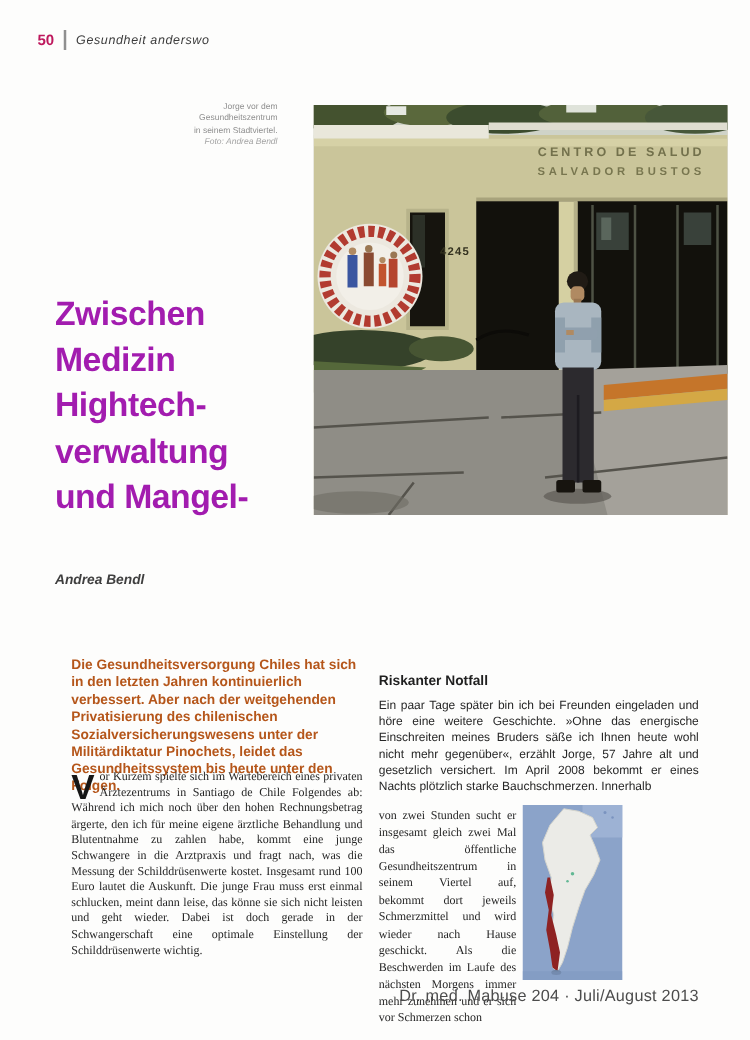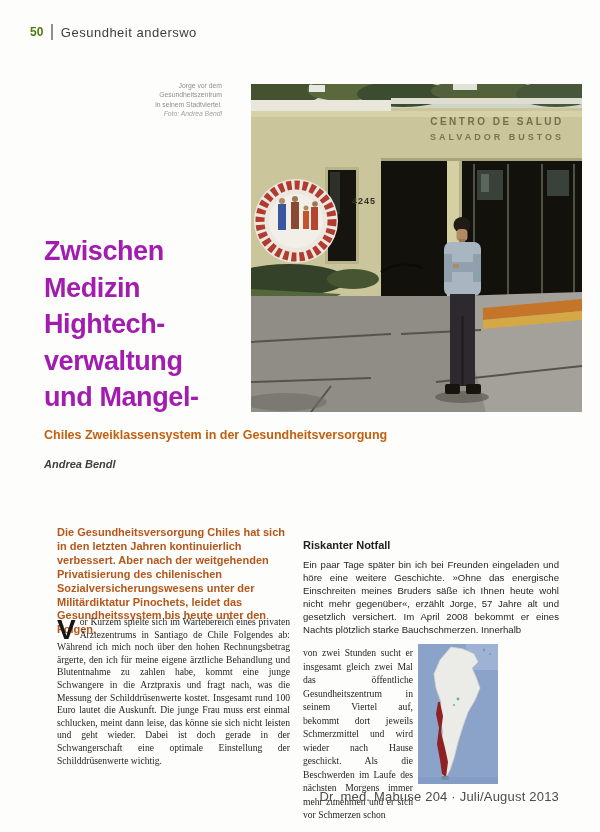--- a/index.html
+++ b/index.html
@@ -2,23 +2,23 @@
 <html><head>
 <meta charset="utf-8">
 <style>
   html,body{margin:0;padding:0;background:#ffffff;}
   .page{
     position:relative;width:600px;height:832px;overflow:hidden;
     background:#fdfdfc;font-family:"Liberation Sans",sans-serif;color:#222;
   }
   
   .header{position:absolute;left:30px;top:24px;display:flex;align-items:center;}
-  .page-num{font-size:12px;font-weight:700;color:#4d7c0f;}
+  .page-num{font-size:12px;font-weight:700;color:#be185d;}
   .header-rule{width:1.5px;height:16px;background:#8f8f8f;margin:0 8px;}
-  .section-label{font-size:13px;letter-spacing:.5px;color:#3c3c3c;}
+  .section-label{font-size:10px;letter-spacing:.5px;color:#3c3c3c;font-style:italic;}
   
   .caption{position:absolute;left:116px;top:81px;width:106px;text-align:right;
     font-size:6.8px;line-height:9.4px;color:#8f8f8f;}
   .caption .credit{color:#a3a3a3;font-style:italic;}
   
   .photo{position:absolute;left:227px;top:84px;width:331px;height:328px;background:#b9b59a;margin-left:24px;}
   .photo svg{display:block;width:100%;height:100%;}
   
   .title{position:absolute;left:44px;top:233px;width:180px;
     font-size:27px;line-height:36.5px;font-weight:700;letter-spacing:-0.4px;color:#a21caf;}
@@ -166,21 +166,20 @@
   </div>
 
   <div class="title">
     <div>Zwischen</div>
     <div>Medizin</div>
     <div>Hightech-</div>
     <div>verwaltung</div>
     <div>und Mangel-</div>
   </div>
 
-  <div class="subtitle">Chiles Zweiklassensystem in der Gesundheitsversorgung</div>
   <div class="author">Andrea Bendl</div>
 
   <div class="standfirst">Die Gesundheitsversorgung Chiles hat sich in den letzten Jahren kontinuierlich verbessert. Aber nach der weitgehenden Privatisierung des chilenischen Sozialversicherungswesens unter der Militärdiktatur Pinochets, leidet das Gesundheitssystem bis heute unter den Folgen.</div>
 
   <div class="col1">
     <span class="dropcap">V</span><span>or Kurzem spielte sich im Wartebereich eines privaten Ärztezentrums in Santiago de Chile Folgendes ab: Während ich mich noch über den hohen Rechnungsbetrag ärgerte, den ich für meine eigene ärztliche Behandlung und Blutentnahme zu zahlen habe, kommt eine junge Schwangere in die Arztpraxis und fragt nach, was die Messung der Schilddrüsenwerte kostet. Insgesamt rund 100 Euro lautet die Auskunft. Die junge Frau muss erst einmal schlucken, meint dann leise, das könne sie sich nicht leisten und geht wieder. Dabei ist doch gerade in der Schwangerschaft eine optimale Einstellung der Schilddrüsenwerte wichtig.</span>
   </div>
 
   <div class="col2-heading">Riskanter Notfall</div>
   <div class="col2-wide">Ein paar Tage später bin ich bei Freunden eingeladen und höre eine weitere Geschichte. »Ohne das energische Einschreiten meines Bruders säße ich Ihnen heute wohl nicht mehr gegenüber«, erzählt Jorge, 57 Jahre alt und gesetzlich versichert. Im April 2008 bekommt er eines Nachts plötzlich starke Bauchschmerzen. Innerhalb</div>

